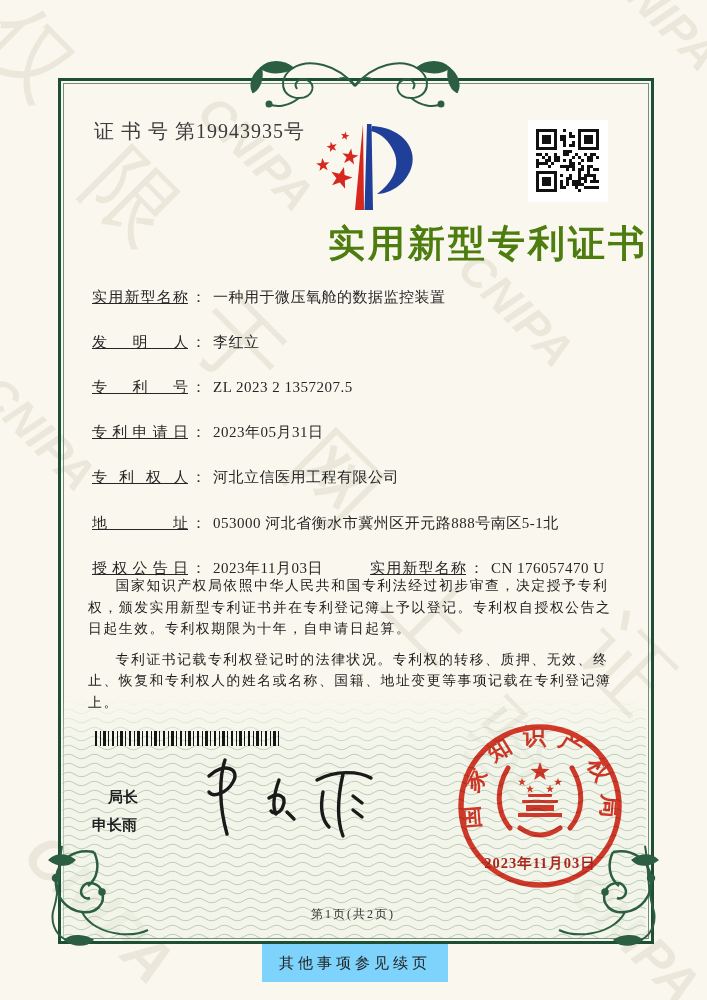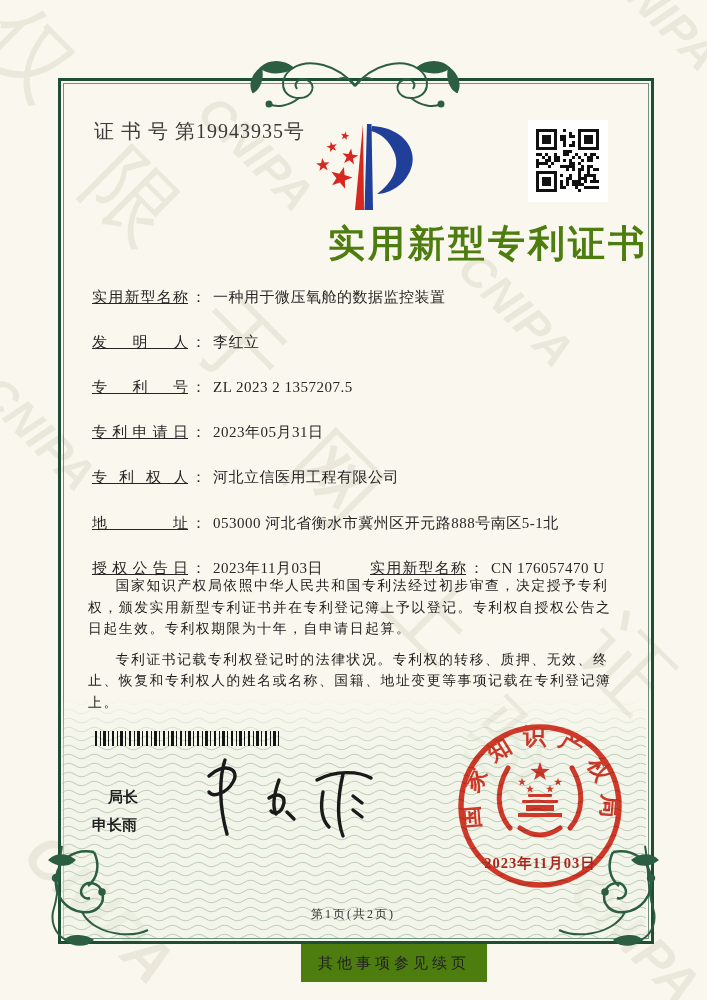--- a/index.html
+++ b/index.html
@@ -43,22 +43,22 @@
   .sig-title{position:absolute;left:108px;top:788px;font-size:15px;font-weight:600;z-index:3;
              font-family:"Liberation Sans",sans-serif;color:#222;}
   .sig-name{position:absolute;left:92px;top:816px;font-size:15px;font-weight:600;z-index:3;
             font-family:Liberation Serif, serif;color:#222;}
   .signature{position:absolute;left:185px;top:748px;z-index:4;}
   
   .seal{position:absolute;left:450px;top:716px;z-index:5;mix-blend-mode:multiply;opacity:.93;}
   
   .pageinfo{position:absolute;left:58px;top:906px;width:590px;text-align:center;font-size:12px;
             letter-spacing:2px;color:#333;z-index:2;}
-  .notebox{position:absolute;left:262px;top:944px;width:186px;height:38px;background:#4d7c0f;z-index:2;
-           text-align:center;line-height:38px;font-size:15px;letter-spacing:4px;color:#222;margin-left:39px;}
+  .notebox{position:absolute;left:262px;top:944px;width:186px;height:38px;background:#7dd3fc;z-index:2;
+           text-align:center;line-height:38px;font-size:15px;letter-spacing:4px;color:#222;}
   
   .orn-top{position:absolute;left:225px;top:56px;z-index:3;}
   .orn-bl{position:absolute;left:40px;top:838px;z-index:3;}
   .orn-br{position:absolute;left:557px;top:838px;z-index:3;transform:scaleX(-1);}
 </style>
 </head>
 <body>
 
 <div class="page">
 

